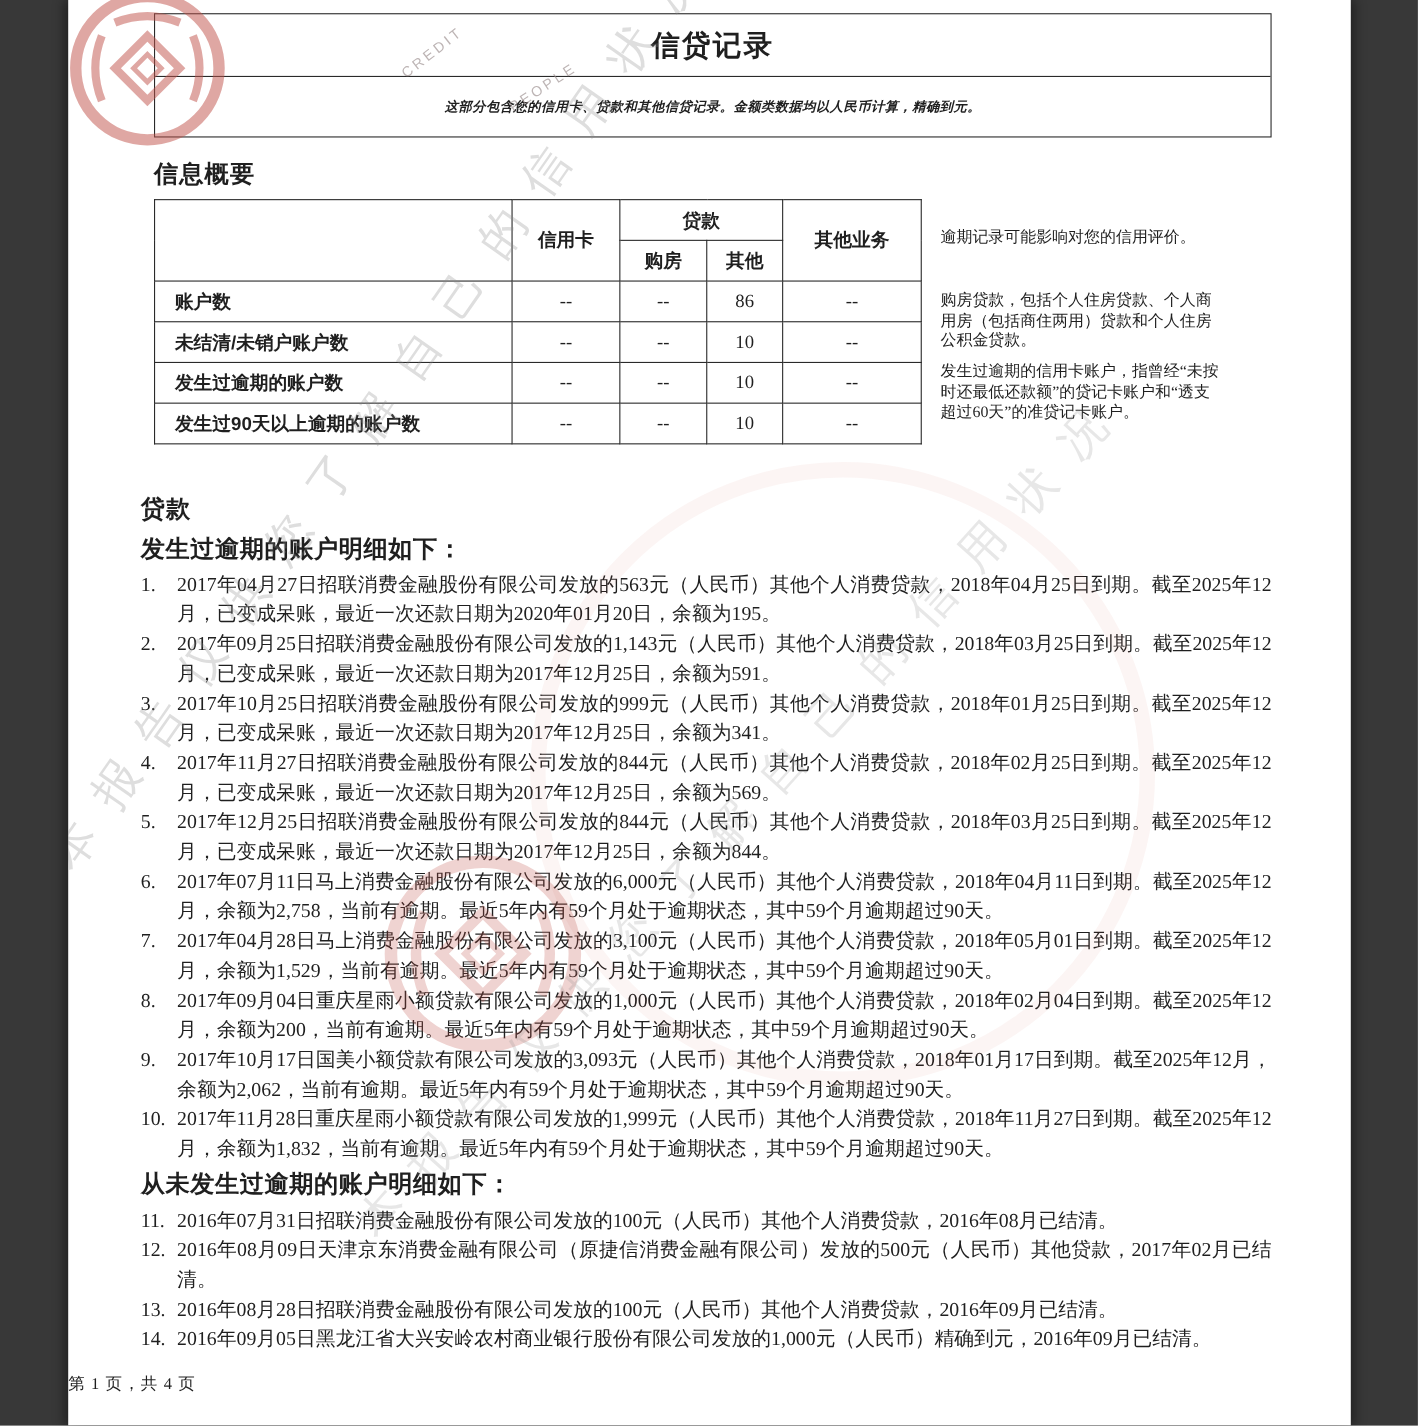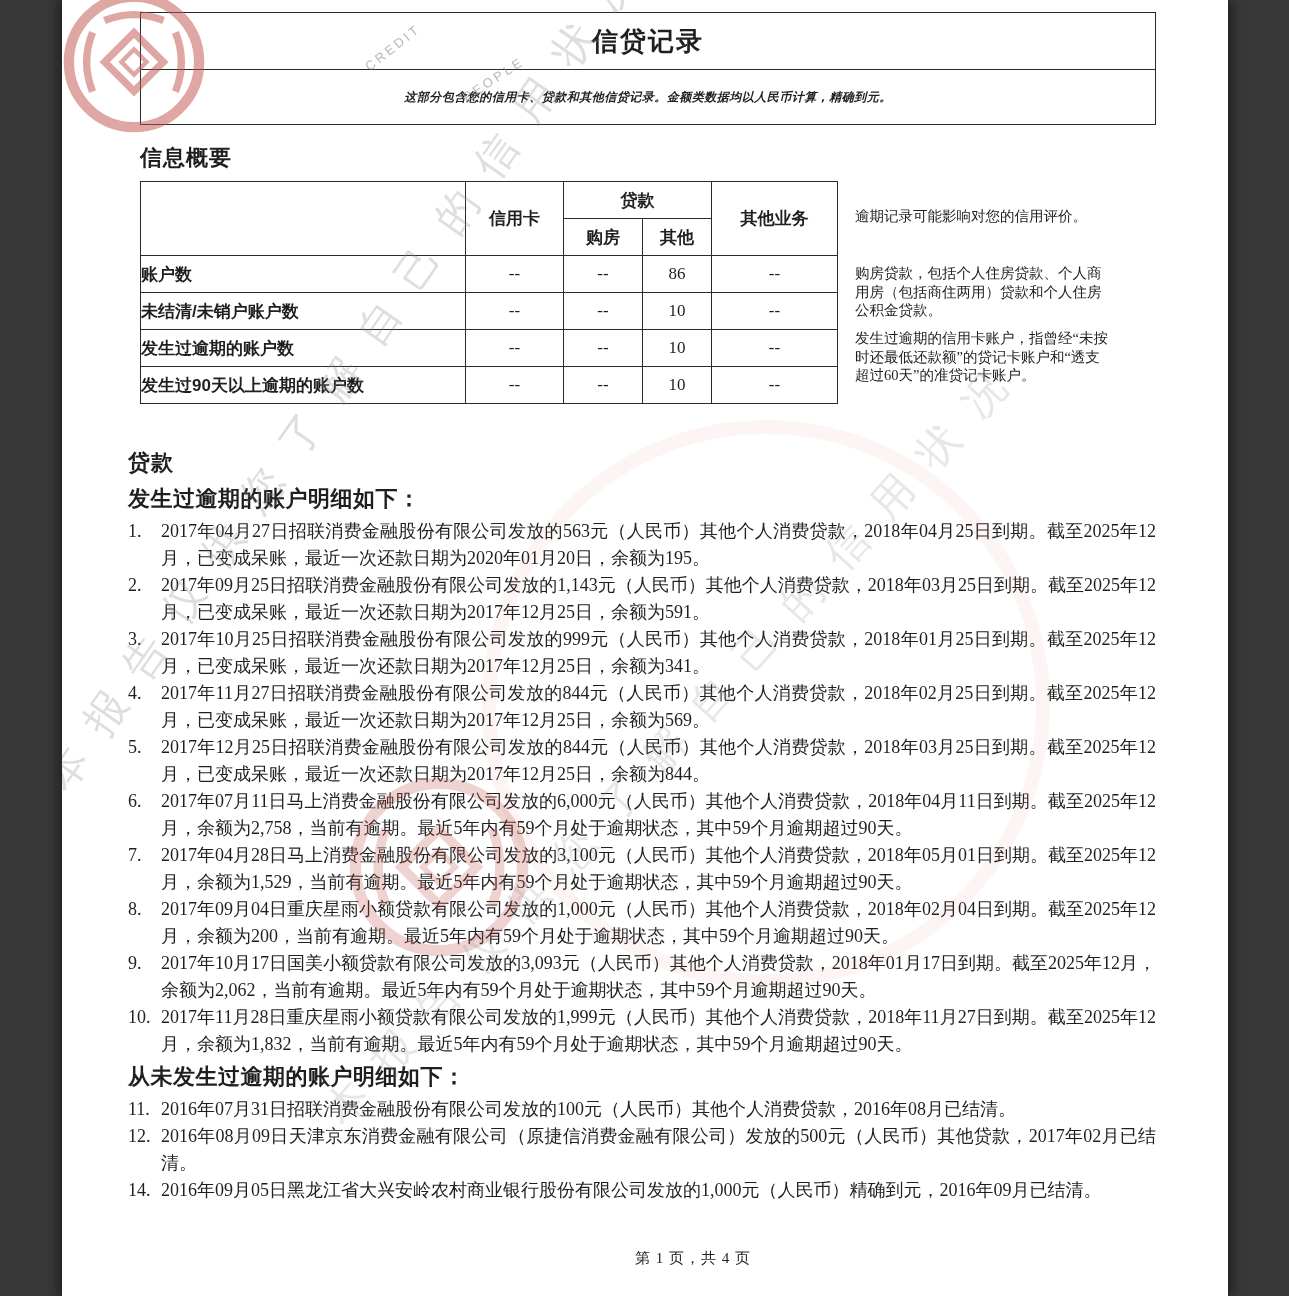--- a/index.html
+++ b/index.html
@@ -50,21 +50,21 @@
   table.summary th, table.summary td{
     border:1.4px solid #2a2a2a;box-sizing:border-box;
     height:37px;padding:0;
   }
   table.summary th{
     font-family:"Liberation Sans", sans-serif;
     font-size:17px;font-weight:bold;text-align:center;vertical-align:middle;
   }
   table.summary td.row-label{
     font-family:"Liberation Sans", sans-serif;
-    font-size:17px;font-weight:bold;text-align:left;padding-left:0;
+    font-size:17px;font-weight:bold;text-align:left;padding-left:18px;
     vertical-align:middle;
   }
   table.summary td.val{
     font-size:17px;text-align:center;vertical-align:middle;
   }
   .notes{
     position:absolute;left:715px;top:0;width:255px;
     font-size:14.5px;line-height:18.5px;
   }
   .notes p{margin:0;position:absolute;width:255px;}
@@ -88,21 +88,21 @@
   .loan-item .num{
     flex:0 0 33px;font-size:18px;line-height:27px;
   }
   .loan-item .txt{
     flex:1;font-size:18px;line-height:27px;text-align:justify;
   }
 
   
   .footer{
     position:absolute;left:0;bottom:40px;width:100%;
-    text-align:center;font-size:15px;letter-spacing:1px;padding-left:48px;
+    text-align:left;font-size:15px;letter-spacing:1px;
   }
 
   
   .wm-layer{position:absolute;inset:0;pointer-events:none;z-index:3;}
   .seal{position:absolute;}
   .seal-top-left{left:-2px;top:-12px;width:148px;height:148px;opacity:.5;}
   .seal-center{left:282px;top:772px;width:190px;height:190px;opacity:.25;}
   .wm-cn{
     position:absolute;font-family:"Liberation Sans", sans-serif;
     color:#8a8a8a;opacity:.28;font-size:42px;letter-spacing:26px;white-space:nowrap;
@@ -246,20 +246,24 @@
 
       <div class="list-heading">从未发生过逾期的账户明细如下：</div>
 
       <div class="loan-item">
         <span class="num">11.</span>
         <div class="txt">2016年07月31日招联消费金融股份有限公司发放的100元（人民币）其他个人消费贷款，2016年08月已结清。</div>
       </div>
       <div class="loan-item">
         <span class="num">12.</span>
         <div class="txt">2016年08月09日天津京东消费金融有限公司（原捷信消费金融有限公司）发放的500元（人民币）其他贷款，2017年02月已结清。</div>
+      </div>
+      <div class="loan-item">
+        <span class="num">13.</span>
+        <div class="txt">2016年08月28日招联消费金融股份有限公司发放的100元（人民币）其他个人消费贷款，2016年09月已结清。</div>
       </div>
       <div class="loan-item">
         <span class="num">14.</span>
         <div class="txt">2016年09月05日黑龙江省大兴安岭农村商业银行股份有限公司发放的1,000元（人民币）精确到元，2016年09月已结清。</div>
       </div>
     </div>
 
     <div class="footer">第 1 页，共 4 页</div>
 
   </div>

